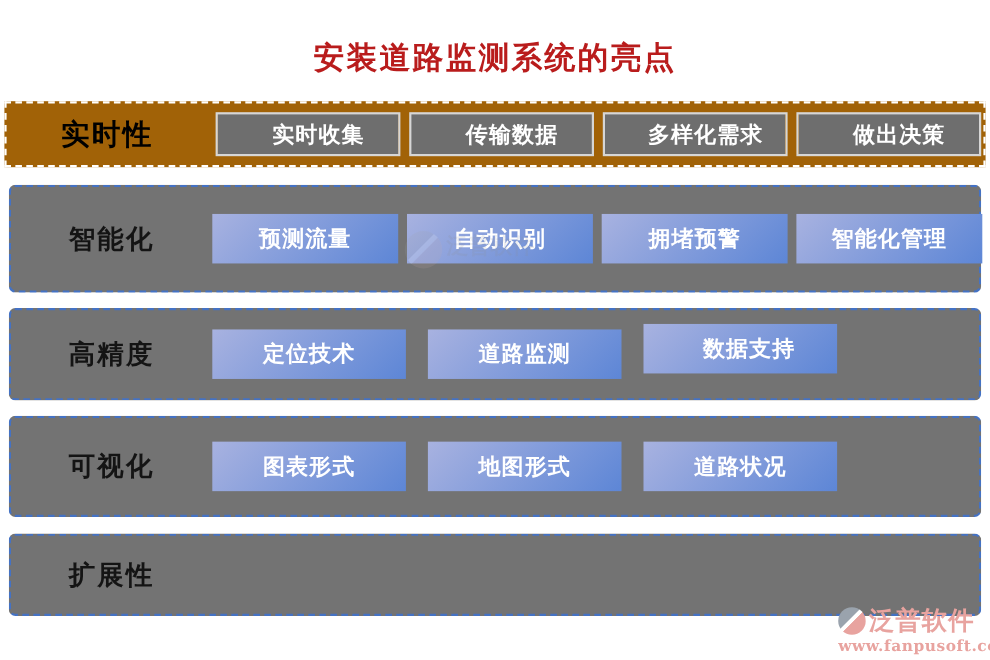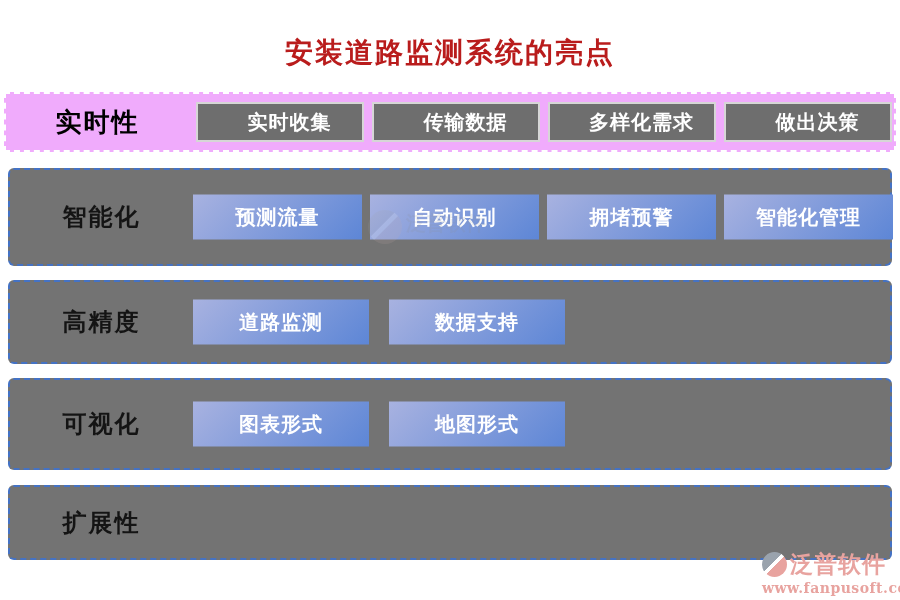--- a/index.html
+++ b/index.html
@@ -7,21 +7,21 @@
     position:relative; width:900px; height:600px; background:#ffffff;
     font-family:"DejaVu Serif", serif; overflow:hidden;
   }
   .title {
     position:absolute; top:34px; left:0; width:900px; text-align:center;
     font-size:28px; font-weight:bold; color:#b91c1c; letter-spacing:2px; margin:0;
   }
   .row { position:absolute; box-sizing:border-box; }
   .row-solid {
     left:4px; top:92px; width:892px; height:60px;
-    background:#f0abfc; border:2px dashed #ffffff;
+    background:#a16207; border:2px dashed #ffffff;
   }
   .row-dashed {
     left:8px; width:884px; background:#737373;
     border:2px dashed #4472c4; border-radius:6px;
   }
   .row-intelligent   { top:168px; height:98px; }
   .row-precision     { top:280px; height:84px; }
   .row-visualization { top:378px; height:92px; }
   .row-extensibility { top:485px; height:75px; }
 
@@ -96,30 +96,32 @@
         <div class="btn">预测流量</div>
         <div class="btn">自动识别</div>
         <div class="btn">拥堵预警</div>
         <div class="btn">智能化管理</div>
       </div>
   </section>
 
   <section class="row row-dashed row-precision cols-3">
     <div class="row-label">高精度</div>
     <div class="items">
+        <div class="btn">定位技术</div>
         <div class="btn">道路监测</div>
         <div class="btn">数据支持</div>
       </div>
   </section>
 
   <section class="row row-dashed row-visualization cols-3">
     <div class="row-label">可视化</div>
     <div class="items">
         <div class="btn">图表形式</div>
         <div class="btn">地图形式</div>
+        <div class="btn">道路状况</div>
       </div>
   </section>
 
   <section class="row row-dashed row-extensibility">
     <div class="row-label">扩展性</div>
   </section>
 
   <div class="watermark-center">
     <span class="logo-icon"></span>
     <span class="wm-name">泛普软件</span>

